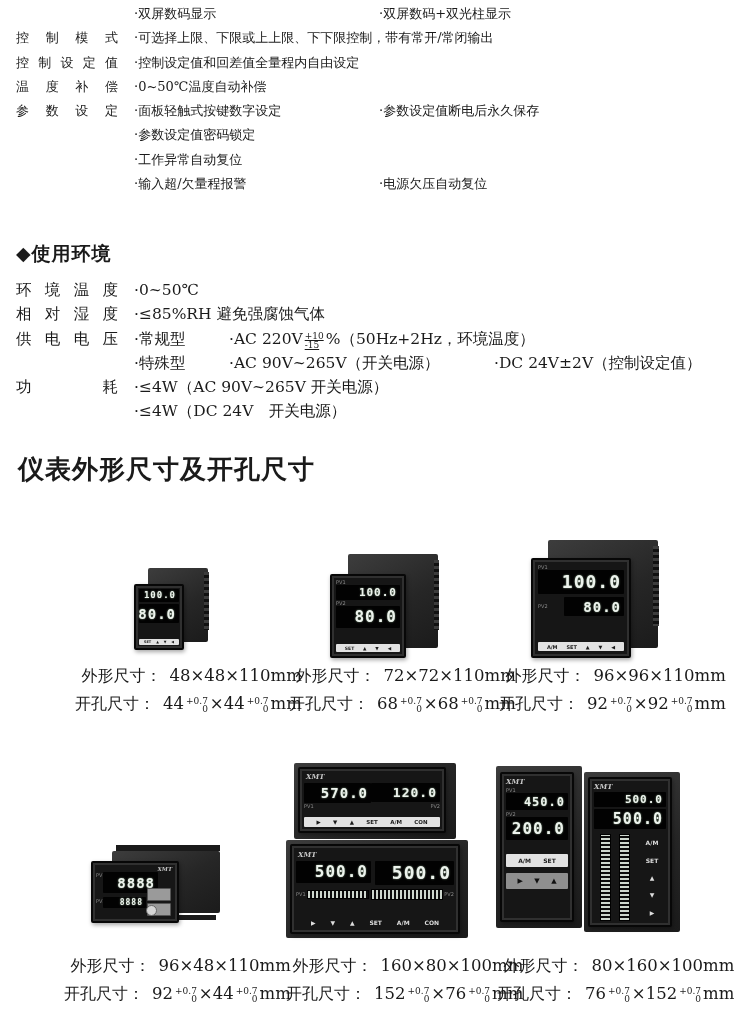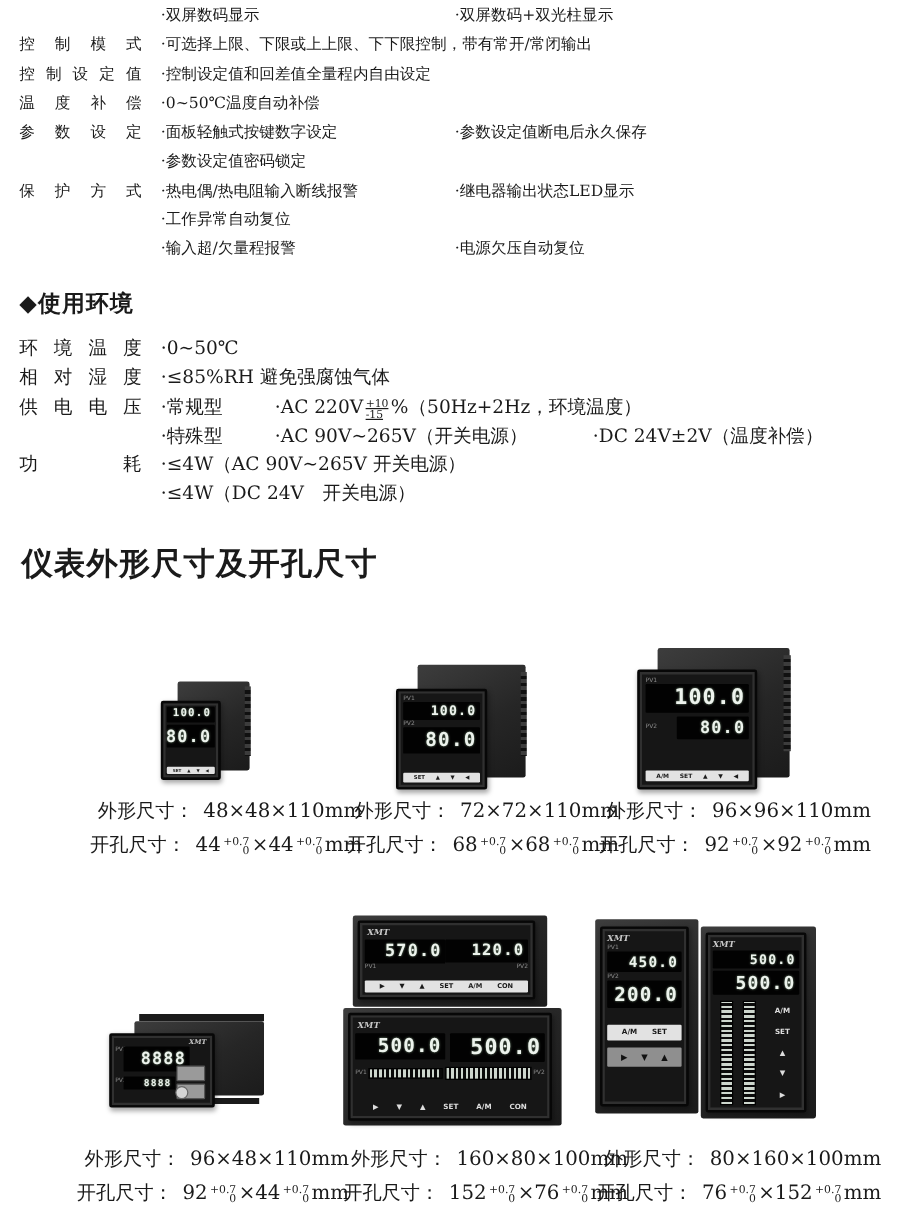--- a/index.html
+++ b/index.html
@@ -84,25 +84,20 @@
     <div class="srow">
       <span class="lbl">参数设定</span>
       <span class="c1">·面板轻触式按键数字设定</span>
       <span class="c2">·参数设定值断电后永久保存</span>
     </div>
     <div class="srow">
       <span class="lbl"></span>
       <span class="c1 wide">·参数设定值密码锁定</span>
     </div>
     <div class="srow">
-      <span class="lbl">保护方式</span>
-      <span class="c1">·热电偶/热电阻输入断线报警</span>
-      <span class="c2">·继电器输出状态LED显示</span>
-    </div>
-    <div class="srow">
       <span class="lbl"></span>
       <span class="c1 wide">·工作异常自动复位</span>
     </div>
     <div class="srow">
       <span class="lbl"></span>
       <span class="c1">·输入超/欠量程报警</span>
       <span class="c2">·电源欠压自动复位</span>
     </div>
   </section>
 
@@ -118,21 +113,21 @@
     </div>
     <div class="erow">
       <span class="lbl">供电电压</span>
       <span class="et1">·常规型</span>
       <span><span>·AC 220V</span><span class="frac"><i>+10</i><i>-15</i></span><span>%（50Hz+2Hz，环境温度）</span></span>
     </div>
     <div class="erow">
       <span class="lbl"></span>
       <span class="et1">·特殊型</span>
       <span class="ec2">·AC 90V~265V（开关电源）</span>
-      <span class="c2">·DC 24V±2V（温度补偿）</span>
+      <span class="c2">·DC 24V±2V（控制设定值）</span>
     </div>
     <div class="erow">
       <span class="lbl">功耗</span>
       <span class="c2">·≤4W（AC 90V~265V 开关电源）</span>
     </div>
     <div class="erow">
       <span class="lbl"></span>
       <span class="c1 wide">·≤4W（DC 24V　开关电源）</span>
     </div>
   </section>

